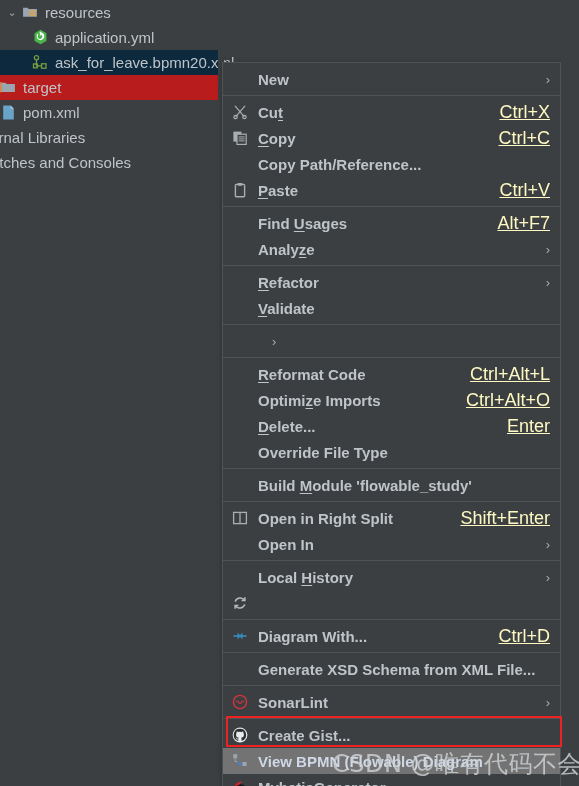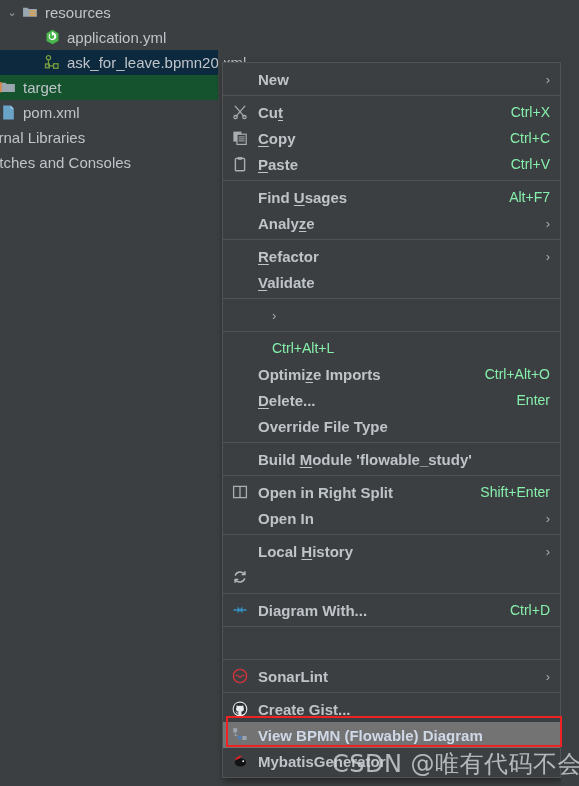--- a/index.html
+++ b/index.html
@@ -18,30 +18,30 @@
   }
   .tree-row {
     position: relative;
     height: 25px;
     display: flex; align-items: center;
     color: #bbbbbb;
     font-size: 15px;
     white-space: nowrap;
   }
   .tree-row.selected { background: #0d293e; }
-  .tree-row.target-row { background: #14532d; }
+  .tree-row.target-row { background: #b91c1c; }
   .tree-label { color: #bfc4c9; }
   .tree-label.cut { margin-left: -14px; }
 
   .chev {
     width: 16px; height: 16px; margin-left: 4px; margin-right: 2px;
     display: inline-flex; align-items: center; justify-content: center;
     color: #9aa0a6; font-size: 11px;
   }
-  .ind2 { padding-left: 44px; }
+  .ind2 { padding-left: 32px; }
   .ind0 { padding-left: 0px; }
 
   .ic { width: 17px; height: 17px; margin-right: 6px; flex: 0 0 auto; display:inline-block; }
 
   
   #menu {
     position: absolute;
     left: 222px; top: 62px;
     width: 339px;
     background: #3c3f41;
@@ -56,21 +56,21 @@
     display: flex; align-items: center;
     color: #bfc4c9;
     padding-left: 8px; padding-right: 10px;
     white-space: nowrap;
   }
   .mi .micon {
     width: 18px; height: 18px; flex: 0 0 18px; margin-right: 9px;
     display: inline-flex; align-items: center; justify-content: center;
   }
   .mi .mlabel { flex: 1 1 auto; overflow: hidden; font-weight: bold; }
-  .mi .mshort { color: #86efac; font-size: 14px; padding-left: 14px; }
+  .mi .mshort { color: #fef9c3; font-size: 18px; padding-left: 14px; text-decoration: underline; }
   .mi .marrow { color: #a6abaf; font-size: 13px; padding-left: 14px; line-height: 1; }
   .mi.selected { background: #737373; }
   .mi.selected .mlabel { color: #cfd8e6; }
   .sep { height: 1px; background: #4f5355; margin: 3px 0; }
   u { text-decoration: underline; text-underline-offset: 2px; }
 
   
   #redbox {
     position: absolute;
     left: 226px; top: 716px;
@@ -180,20 +180,24 @@
             <rect x="5" y="4.2" width="9.2" height="10.2" fill="#3c3f41" stroke="#a9aeb2" stroke-width="1.2"></rect>
             <rect x="6.6" y="6.4" width="6" height="1" fill="#a9aeb2"></rect>
             <rect x="6.6" y="8.4" width="6" height="1" fill="#a9aeb2"></rect>
             <rect x="6.6" y="10.4" width="6" height="1" fill="#a9aeb2"></rect>
           </svg>
         </span>
         <span class="mlabel"><u>C</u>opy</span>
         <span class="mshort">Ctrl+C</span>
       </div>
       <div class="mi">
+        <span class="micon"></span>
+        <span class="mlabel">Copy Path/Reference...</span>
+      </div>
+      <div class="mi">
         <span class="micon">
           <svg width="16" height="16" viewBox="0 0 16 16" xmlns="http://www.w3.org/2000/svg">
             <rect x="3.4" y="2.4" width="9.2" height="12.4" rx="1" fill="none" stroke="#a9aeb2" stroke-width="1.4"></rect>
             <rect x="5.6" y=".9" width="4.8" height="2.8" rx=".6" fill="#a9aeb2"></rect>
           </svg>
         </span>
         <span class="mlabel"><u>P</u>aste</span>
         <span class="mshort">Ctrl+V</span>
       </div>
       <div class="sep"></div>
@@ -218,20 +222,21 @@
         <span class="mlabel"><u>V</u>alidate</span>
       </div>
       <div class="sep"></div>
       <div class="mi">
         <span class="micon"></span>
         <span class="marrow">›</span>
       </div>
       <div class="sep"></div>
       <div class="mi">
         <span class="micon"></span>
+        <span class="mlabel"><u>R</u>eformat Code</span>
         <span class="mshort">Ctrl+Alt+L</span>
       </div>
       <div class="mi">
         <span class="micon"></span>
         <span class="mlabel">Optimi<u>z</u>e Imports</span>
         <span class="mshort">Ctrl+Alt+O</span>
       </div>
       <div class="mi">
         <span class="micon"></span>
         <span class="mlabel"><u>D</u>elete...</span>
@@ -284,20 +289,21 @@
             <path d="M1.5 8h6M14.5 8h-6" stroke="#3592c4" stroke-width="1.6"></path>
             <path d="M5.6 4.6L8.6 8l-3 3.4M10.4 4.6L7.4 8l3 3.4" fill="#3592c4"></path>
           </svg>
         </span>
         <span class="mlabel">Diagram With...</span>
         <span class="mshort">Ctrl+D</span>
       </div>
       <div class="sep"></div>
       <div class="mi">
         <span class="micon"></span>
+        <span class="mlabel">Generate XSD Schema from XML File...</span>
       </div>
       <div class="sep"></div>
       <div class="mi">
         <span class="micon">
           <svg width="16" height="16" viewBox="0 0 16 16" xmlns="http://www.w3.org/2000/svg">
             <circle cx="8" cy="8" r="6.6" fill="none" stroke="#d4333f" stroke-width="1.4"></circle>
             <path d="M4 8.2c.9-1.6 1.8-1.6 2.7 0s1.8 1.6 2.7 0 1.8-1.6 2.6 0" fill="none" stroke="#d4333f" stroke-width="1.2"></path>
           </svg>
         </span>
         <span class="mlabel">SonarLint</span>

